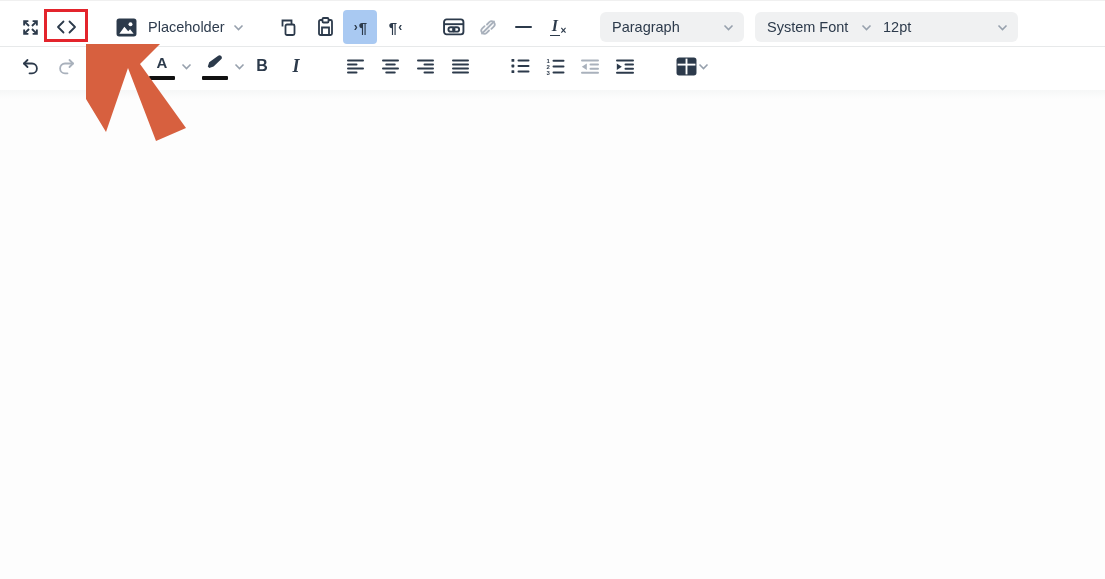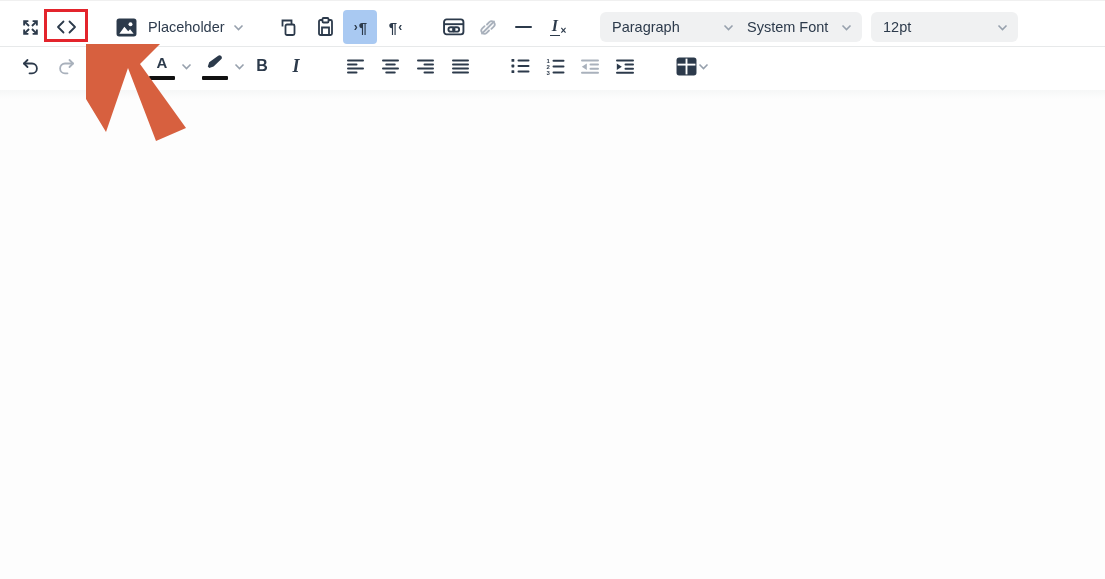--- a/index.html
+++ b/index.html
@@ -154,21 +154,21 @@
       </span>
     </div>
 
     <div class="ddl" style="left:600px;width:144px">
       <span>Paragraph</span>
       <svg class="chev" viewBox="0 0 11 7">
           <polyline points="1.5,1.5 5.5,5.5 9.5,1.5"></polyline>
         </svg>
     </div>
 
-    <div class="ddl" style="left:735px;width:127px">
+    <div class="ddl" style="left:755px;width:127px">
       <span>System Font</span>
       <svg class="chev" viewBox="0 0 11 7">
           <polyline points="1.5,1.5 5.5,5.5 9.5,1.5"></polyline>
         </svg>
     </div>
 
     <div class="ddl" style="left:871px;width:147px">
       <span>12pt</span>
       <svg class="chev" viewBox="0 0 11 7">
           <polyline points="1.5,1.5 5.5,5.5 9.5,1.5"></polyline>

